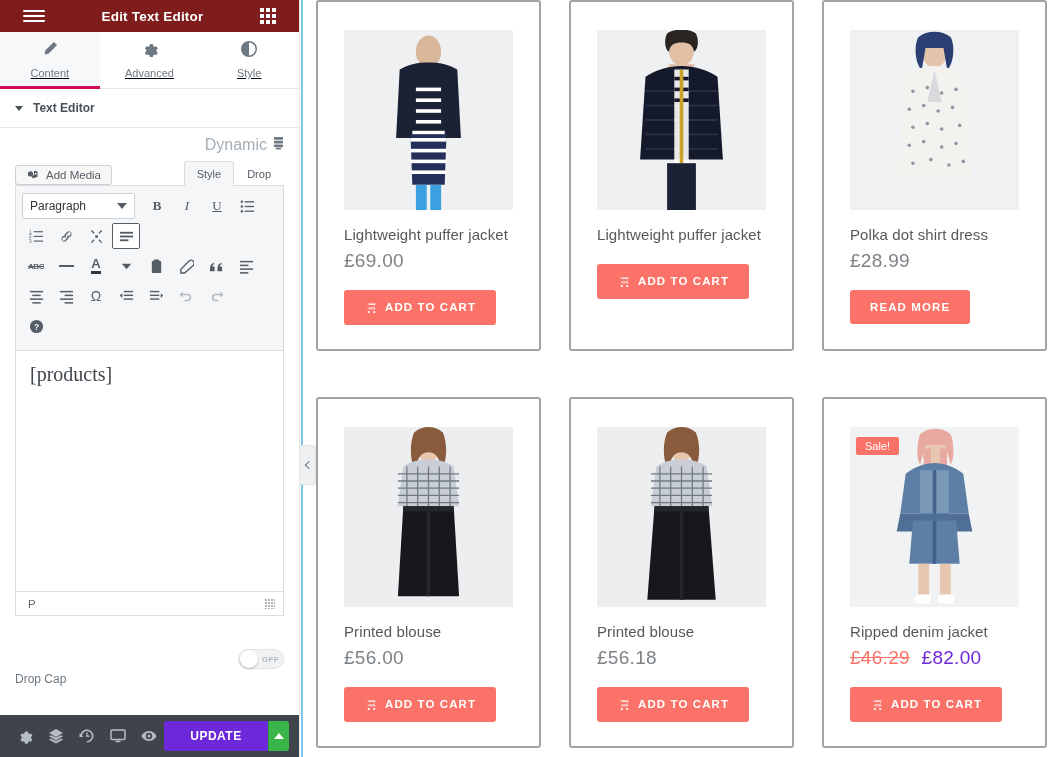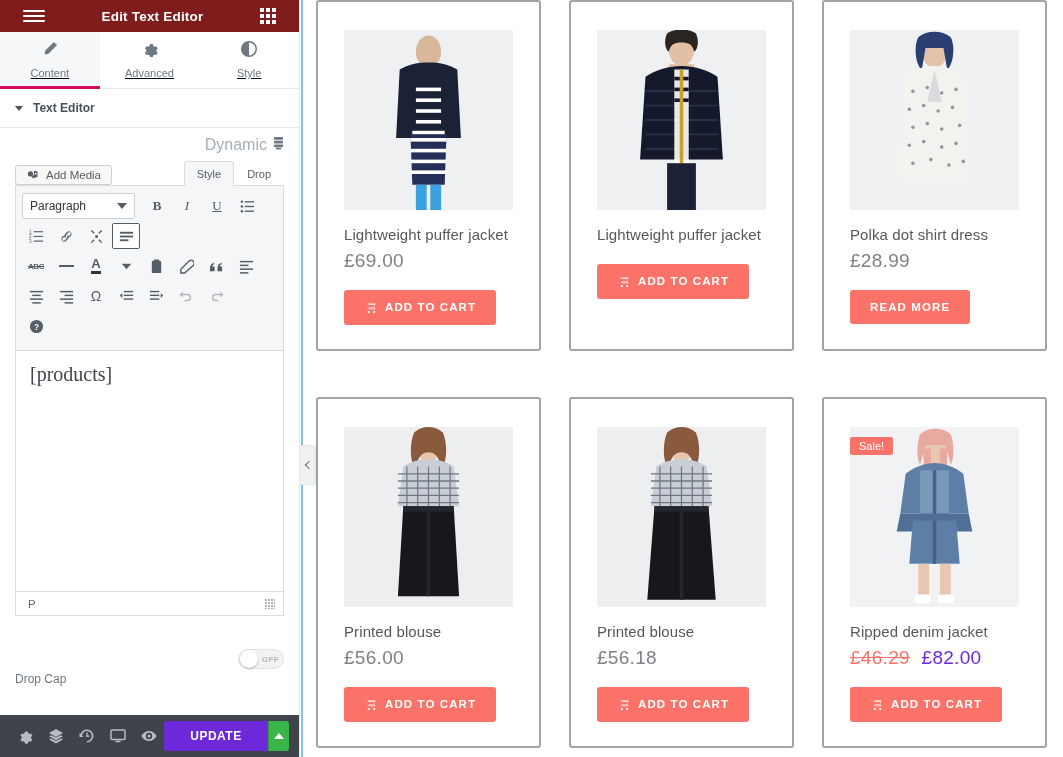--- a/index.html
+++ b/index.html
@@ -180,21 +180,21 @@
     padding: 28px 26px 34px; position:relative;
   }
   .card.row1 { height: 351px; }
   .card.row2 { margin-top: 46px; height: 351px; }
   .prod-img {
     width:100%; height:180px; overflow:hidden; position:relative;
     background:#eceff1;
   }
   .prod-img svg { width:100%; height:100%; display:block; }
   .sale-badge {
-    position:absolute; top:10px; left:0px; background:#fa7268; color:#fff;
+    position:absolute; top:10px; left:6px; background:#fa7268; color:#fff;
     font-size:11px; padding:3px 9px; z-index:3; border-radius:2px;
   }
   .prod-title {
     margin-top:14px; font-size:15px; color:#55595c; line-height:1.45;
     letter-spacing:.1px;
   }
   .prod-price { margin-top:4px; font-size:19px; color:#7d8287; letter-spacing:.3px; }
   .prod-price .old { color:#fa7268; text-decoration:line-through; margin-right:6px; }
   .prod-price .new { color:#6d28d9; }
   .btn-cart {

